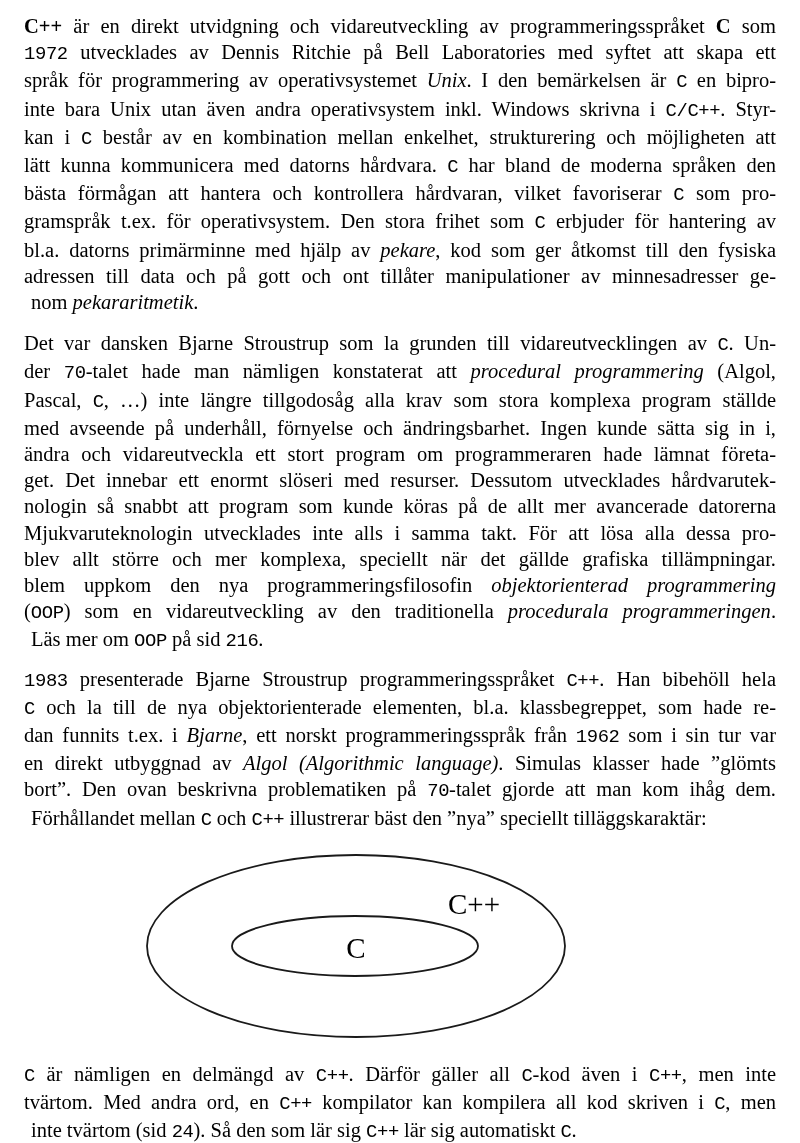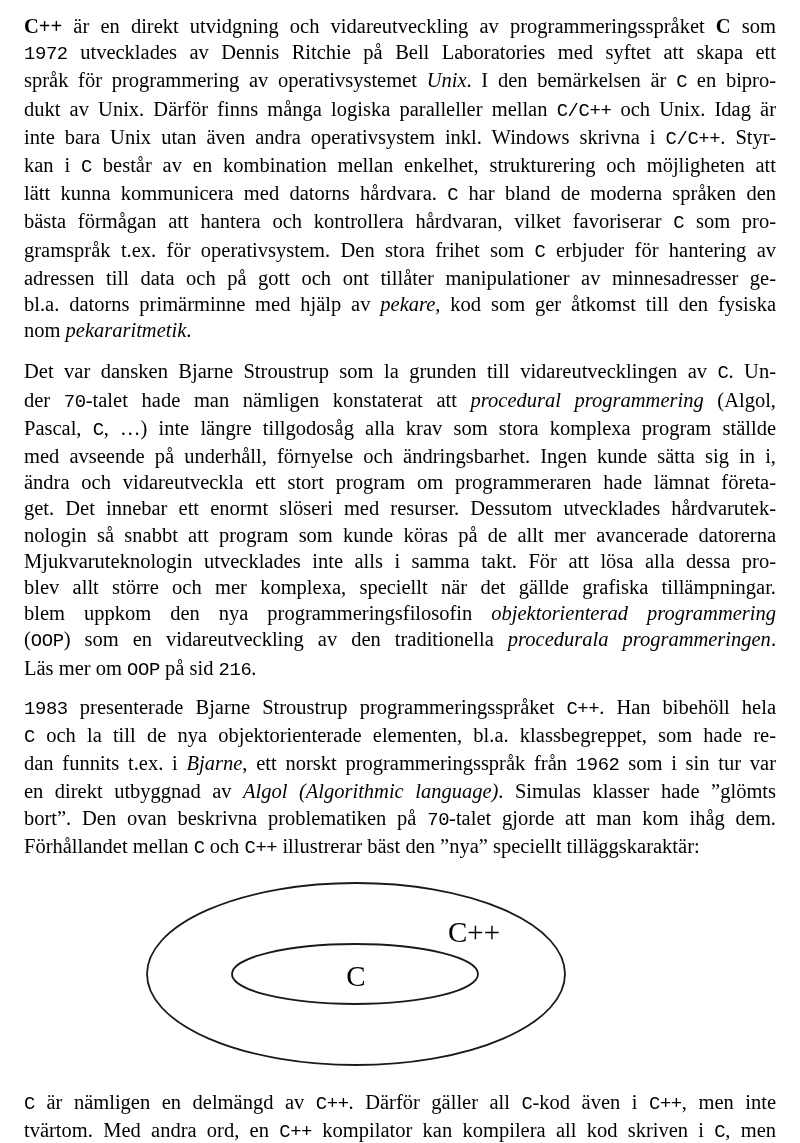--- a/index.html
+++ b/index.html
@@ -27,20 +27,21 @@
   #paragraph-3 { margin-top: 11px; }
   #paragraph-4 { margin-top: 17px; }
   .tline {
     line-height: 26.2px;
     text-align: justify;
     text-align-last: justify;
   }
   .tline.last {
     text-align: left;
     text-align-last: left;
+    margin-left: 7px;
   }
   .s-n { }
   .s-b { font-weight: bold; }
   .s-i { font-style: italic; }
   .s-c {
     font-family: Liberation Mono, monospace;
     font-size: 0.92em;
     letter-spacing: -0.02em;
   }
   .diagram-wrap {
@@ -57,28 +58,27 @@
 </style>
 </head>
 <body>
 
 <div class="page">
 
   <div class="para" id="paragraph-1">
       <div class="tline"><span class="s-b">C++</span><span class="s-n"> är en direkt utvidgning och vidareutveckling av programmeringsspråket </span><span class="s-b">C</span><span class="s-n"> som</span></div>
       <div class="tline"><span class="s-c">1972</span><span class="s-n"> utvecklades av Dennis Ritchie på Bell Laboratories med syftet att skapa ett</span></div>
       <div class="tline"><span class="s-n">språk för programmering av operativsystemet </span><span class="s-i">Unix</span><span class="s-n">. I den bemärkelsen är </span><span class="s-c">C</span><span class="s-n"> en bipro-</span></div>
-      <div class="tline"><span class="s-n">dukt av Unix. Därför finns många logiska paralleller mellan </span><span class="s-c">C/C++</span><span class="s-n"> och Unix. Idag är</span></div>
       <div class="tline"><span class="s-n">inte bara Unix utan även andra operativsystem inkl. Windows skrivna i </span><span class="s-c">C/C++</span><span class="s-n">. Styr-</span></div>
       <div class="tline"><span class="s-n">kan i </span><span class="s-c">C</span><span class="s-n"> består av en kombination mellan enkelhet, strukturering och möjligheten att</span></div>
       <div class="tline"><span class="s-n">lätt kunna kommunicera med datorns hårdvara. </span><span class="s-c">C</span><span class="s-n"> har bland de moderna språken den</span></div>
       <div class="tline"><span class="s-n">bästa förmågan att hantera och kontrollera hårdvaran, vilket favoriserar </span><span class="s-c">C</span><span class="s-n"> som pro-</span></div>
       <div class="tline"><span class="s-n">gramspråk t.ex. för operativsystem. Den stora frihet som </span><span class="s-c">C</span><span class="s-n"> erbjuder för hantering av</span></div>
+      <div class="tline"><span class="s-n">bl.a. datorns primärminne med hjälp av </span><span class="s-i">pekare</span><span class="s-n">, kod som ger åtkomst till den fysiska</span></div>
       <div class="tline"><span class="s-n">adressen till data och på gott och ont tillåter manipulationer av minnesadresser ge-</span></div>
-      <div class="tline"><span class="s-n">bl.a. datorns primärminne med hjälp av </span><span class="s-i">pekare</span><span class="s-n">, kod som ger åtkomst till den fysiska</span></div>
       <div class="tline last"><span class="s-n">nom </span><span class="s-i">pekararitmetik</span><span class="s-n">.</span></div>
     </div>
 
   <div class="para" id="paragraph-2">
       <div class="tline"><span class="s-n">Det var dansken Bjarne Stroustrup som la grunden till vidareutvecklingen av </span><span class="s-c">C</span><span class="s-n">. Un-</span></div>
       <div class="tline"><span class="s-n">der </span><span class="s-c">70</span><span class="s-n">-talet hade man nämligen konstaterat att </span><span class="s-i">procedural programmering</span><span class="s-n"> (Algol,</span></div>
       <div class="tline"><span class="s-n">Pascal, </span><span class="s-c">C</span><span class="s-n">, …) inte längre tillgodosåg alla krav som stora komplexa program ställde</span></div>
       <div class="tline"><span class="s-n">med avseende på underhåll, förnyelse och ändringsbarhet. Ingen kunde sätta sig in i,</span></div>
       <div class="tline"><span class="s-n">ändra och vidareutveckla ett stort program om programmeraren hade lämnat företa-</span></div>
       <div class="tline"><span class="s-n">get. Det innebar ett enormt slöseri med resurser. Dessutom utvecklades hårdvarutek-</span></div>

